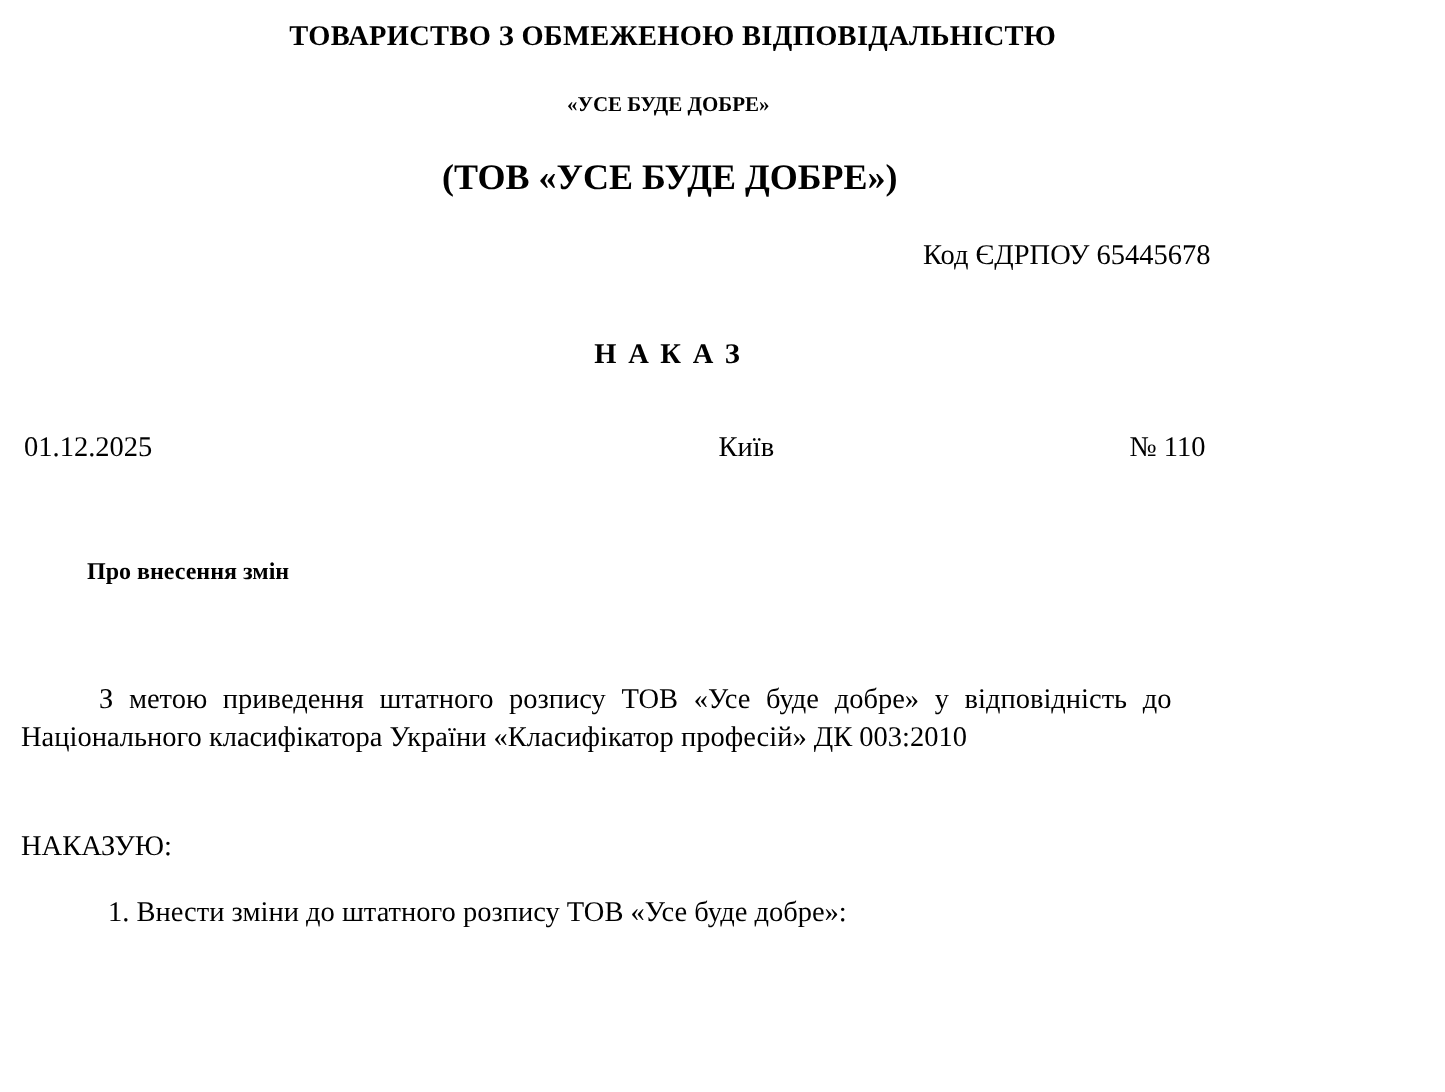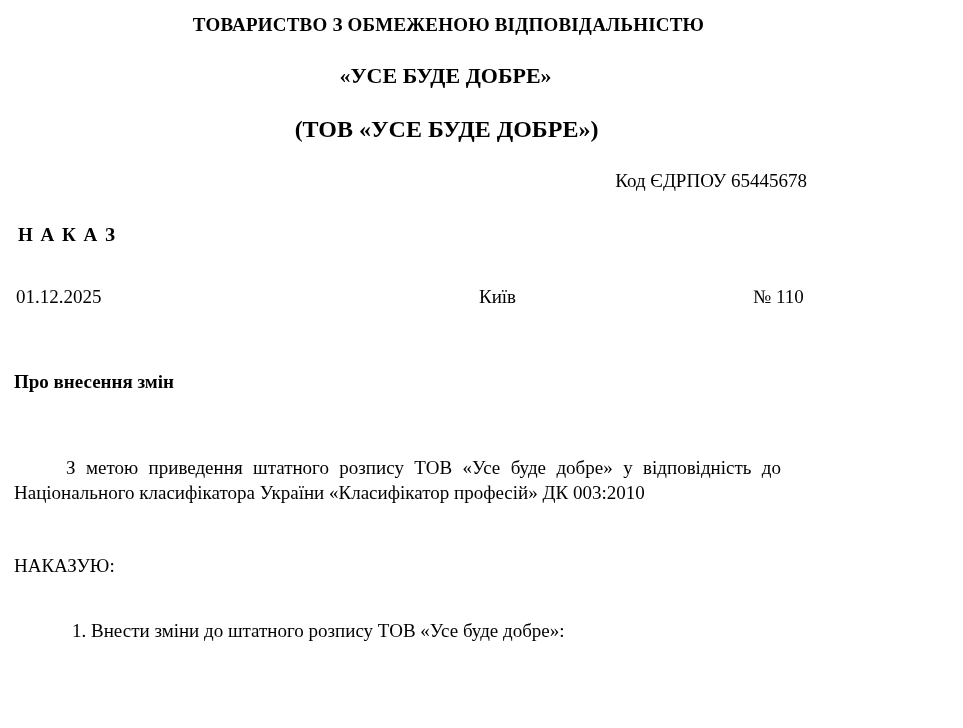--- a/index.html
+++ b/index.html
@@ -26,21 +26,21 @@
   }
   .org-line-1 {
     font-size: 19px;
     font-weight: bold;
     text-align: center;
     letter-spacing: 0.2px;
     margin: 0 0 0 0;
     padding-left: 10px;
   }
   .org-line-2 {
-    font-size: 22px;
+    font-size: 14px;
     font-weight: bold;
     text-align: center;
     margin-top: 27px;
     padding-left: 4px;
   }
   .org-line-3 {
     font-size: 24px;
     font-weight: bold;
     text-align: center;
     margin-top: 27px;
@@ -48,21 +48,22 @@
   }
   .edrpou {
     font-size: 19px;
     text-align: right;
     margin-top: 27px;
     padding-right: 66px;
   }
   .order-word {
     font-size: 19px;
     font-weight: bold;
-    margin-top: 32px;
+    text-align: center;
+    margin-top: 44px;
     letter-spacing: 1.5px;
     padding-left: 4px;
   }
   .meta-row {
     position: relative;
     margin-top: 40px;
     font-size: 19px;
     height: 24px;
   }
   .meta-date {
@@ -75,41 +76,42 @@
     left: 465px;
     top: 0;
   }
   .meta-number {
     position: absolute;
     left: 739px;
     top: 0;
   }
   .subject {
     margin-top: 62px;
-    font-size: 19px;
+    font-size: 16px;
     font-weight: bold;
     line-height: 1.0;
+    margin-left: 44px;
   }
   .subject-line-2 {
     margin-top: 24px;
   }
   .para {
     margin-top: 64px;
     font-size: 19px;
     line-height: 1.33;
     text-align: justify;
     text-indent: 52px;
     padding-right: 92px;
   }
   .command {
     margin-top: 49px;
     font-size: 19px;
   }
   .item-1 {
-    margin-top: 43px;
+    margin-top: 22px;
     font-size: 19px;
     text-indent: 58px;
   }
 </style>
 </head>
 <body>
 
 <div class="page">
   <div class="doc-body">
 

